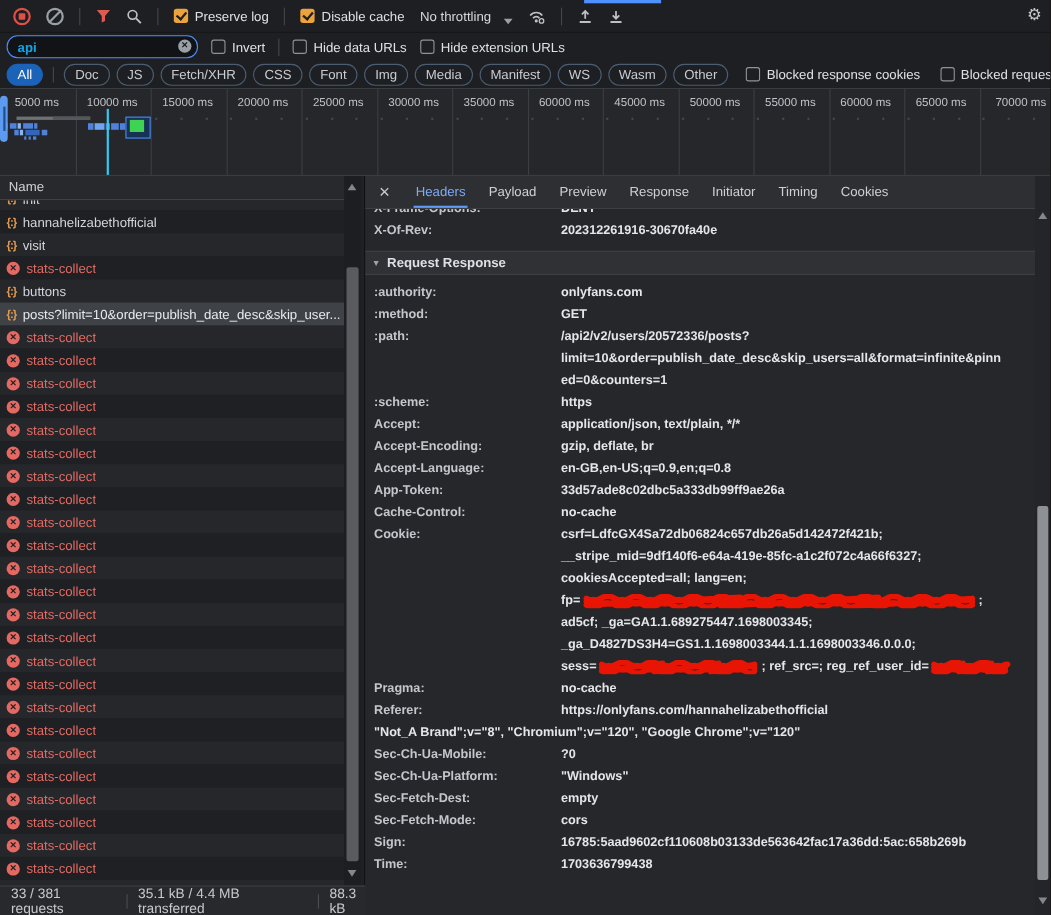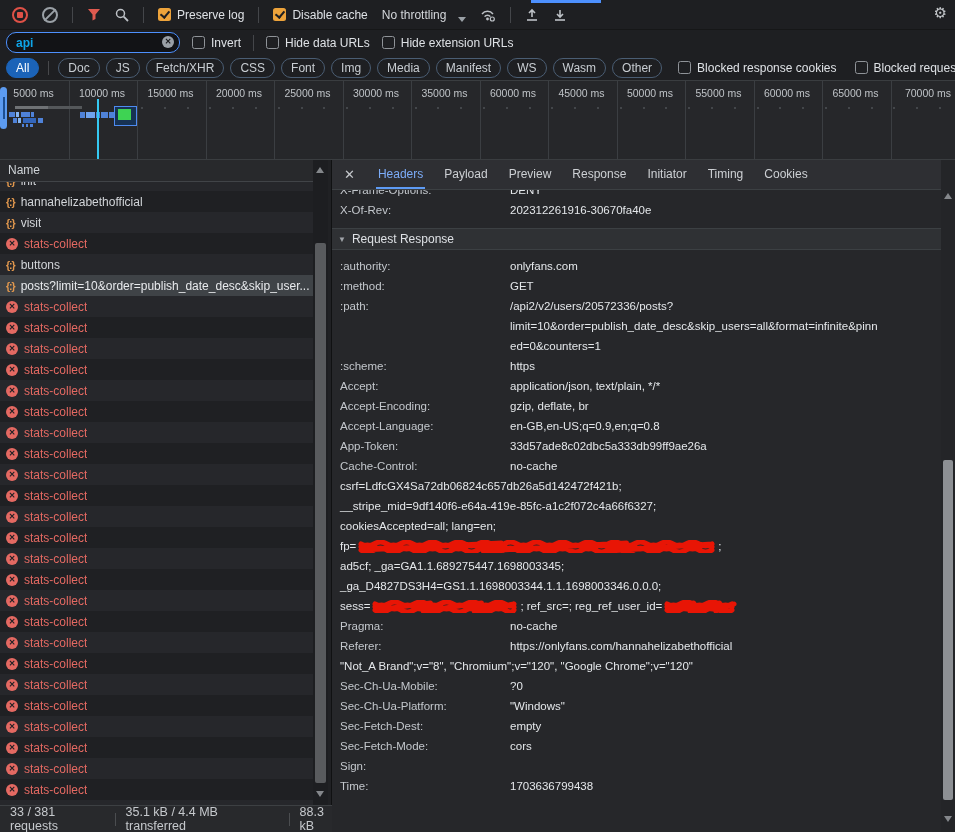--- a/index.html
+++ b/index.html
@@ -71,21 +71,21 @@
               display:flex;align-items:center;gap:10px;padding-left:10px;font-size:12.5px;color:#c6c9cd;}
   #status-bar .vsep{height:13px;background:#4b4d50;}
   
   #right-pane{position:absolute;left:332px;top:160px;width:623px;height:672px;background:#26272a;}
   #tabbar{position:absolute;left:0;top:0;width:623px;height:30px;background:#2e2f33;border-bottom:1px solid #3c4043;
           display:flex;align-items:center;gap:21px;padding-left:12px;box-sizing:border-box;}
   #tabbar .close{font-size:13px;color:#c6c9cd;margin-right:2px;}
   .tab{font-size:12px;color:#cdd0d4;height:29px;line-height:29px;position:relative;flex:none;}
   .tab.active{color:#7cacf8;}
   .tab.active::after{content:"";position:absolute;left:-2px;right:-2px;bottom:0;height:2.5px;background:#5e9bf4;}
-  #detail-content{position:absolute;left:0;top:30px;width:609px;height:642px;overflow:hidden;}
+  #detail-content{position:absolute;left:0;top:30px;width:609px;height:642px;overflow:hidden;font-weight:bold;}
   .hrow{display:flex;padding-left:8px;font-size:11.5px;}
   .hkey{width:170px;flex:none;color:#c3c7cc;line-height:20px;}
   .hval{color:#e4e7ea;}
   .vline{height:20px;display:flex;align-items:center;white-space:pre;}
   .redact{margin:0 2px;flex:none;}
   #section-bar{height:20px;background:#2f3134;border-top:1px solid #3c4043;border-bottom:1px solid #3c4043;
                display:flex;align-items:center;gap:6px;padding-left:6px;}
   #section-bar .tri{font-size:8px;color:#a0a4a9;}
   #section-bar .ttl{font-size:12px;color:#dde0e4;}
   .spacer8{height:8px;}
@@ -506,20 +506,21 @@
               <div class="vline"><span>33d57ade8c02dbc5a333db99ff9ae26a</span></div>
             </div>
           </div>
           <div class="hrow">
             <div class="hkey">Cache-Control:</div>
             <div class="hval">
               <div class="vline"><span>no-cache</span></div>
             </div>
           </div>
           <div class="hrow">
+            <div class="hkey">Cookie:</div>
             <div class="hval">
               <div class="vline"><span>csrf=LdfcGX4Sa72db06824c657db26a5d142472f421b;</span></div>
               <div class="vline"><span>__stripe_mid=9df140f6-e64a-419e-85fc-a1c2f072c4a66f6327;</span></div>
               <div class="vline"><span>cookiesAccepted=all; lang=en;</span></div>
               <div class="vline"><span>fp=</span><svg width="358" height="13" viewBox="0 0 358 13" class="redact">
                   <path d="M3 4 Q 9.5 8 16 4 Q 22.5 0 29 4 Q 35.5 8 42 4 Q 48.5 0 55 4 Q 61.5 8 68 4 Q 74.5 0 81 4 Q 87.5 8 94 4 Q 100.5 0 107 4 Q 113.5 8 120 4 Q 126.5 0 133 4 Q 139.5 8 146 4 Q 152.5 0 159 4 Q 165.5 8 172 4 Q 178.5 0 185 4 Q 191.5 8 198 4 Q 204.5 0 211 4 Q 217.5 8 224 4 Q 230.5 0 237 4 Q 243.5 8 250 4 Q 256.5 0 263 4 Q 269.5 8 276 4 Q 282.5 0 289 4 Q 295.5 8 302 4 Q 308.5 0 315 4 Q 321.5 8 328 4 Q 334.5 0 341 4 Q 347.5 8 354 4M3 7 Q 9.5 3 16 7 Q 22.5 11 29 7 Q 35.5 3 42 7 Q 48.5 11 55 7 Q 61.5 3 68 7 Q 74.5 11 81 7 Q 87.5 3 94 7 Q 100.5 11 107 7 Q 113.5 3 120 7 Q 126.5 11 133 7 Q 139.5 3 146 7 Q 152.5 11 159 7 Q 165.5 3 172 7 Q 178.5 11 185 7 Q 191.5 3 198 7 Q 204.5 11 211 7 Q 217.5 3 224 7 Q 230.5 11 237 7 Q 243.5 3 250 7 Q 256.5 11 263 7 Q 269.5 3 276 7 Q 282.5 11 289 7 Q 295.5 3 302 7 Q 308.5 11 315 7 Q 321.5 3 328 7 Q 334.5 11 341 7 Q 347.5 3 354 7M3 10 Q 9.5 14 16 10 Q 22.5 6 29 10 Q 35.5 14 42 10 Q 48.5 6 55 10 Q 61.5 14 68 10 Q 74.5 6 81 10 Q 87.5 14 94 10 Q 100.5 6 107 10 Q 113.5 14 120 10 Q 126.5 6 133 10 Q 139.5 14 146 10 Q 152.5 6 159 10 Q 165.5 14 172 10 Q 178.5 6 185 10 Q 191.5 14 198 10 Q 204.5 6 211 10 Q 217.5 14 224 10 Q 230.5 6 237 10 Q 243.5 14 250 10 Q 256.5 6 263 10 Q 269.5 14 276 10 Q 282.5 6 289 10 Q 295.5 14 302 10 Q 308.5 6 315 10 Q 321.5 14 328 10 Q 334.5 6 341 10 Q 347.5 14 354 10 M4 10 L143.20000000000002 3 M125.3 11 L268.5 3 M250.6 11 L354 4" fill="none" stroke="#e81505" stroke-width="5" stroke-linecap="round"></path>
                 </svg><span>;</span></div>
               <div class="vline"><span>ad5cf; _ga=GA1.1.689275447.1698003345;</span></div>
               <div class="vline"><span>_ga_D4827DS3H4=GS1.1.1698003344.1.1.1698003346.0.0.0;</span></div>
               <div class="vline"><span>sess=</span><svg width="146" height="13" viewBox="0 0 146 13" class="redact">
@@ -565,20 +566,23 @@
             </div>
           </div>
           <div class="hrow">
             <div class="hkey">Sec-Fetch-Mode:</div>
             <div class="hval">
               <div class="vline"><span>cors</span></div>
             </div>
           </div>
           <div class="hrow">
             <div class="hkey">Sign:</div>
+            <div class="hval">
+              <div class="vline"><span>16785:5aad9602cf110608b03133de563642fac17a36dd:5ac:658b269b</span></div>
+            </div>
           </div>
           <div class="hrow">
             <div class="hkey">Time:</div>
             <div class="hval">
               <div class="vline"><span>1703636799438</span></div>
             </div>
           </div>
         </div>
     </div>
     <div class="sbar" style="left:609px;top:0;width:14px;height:672px;background:#242528;">

